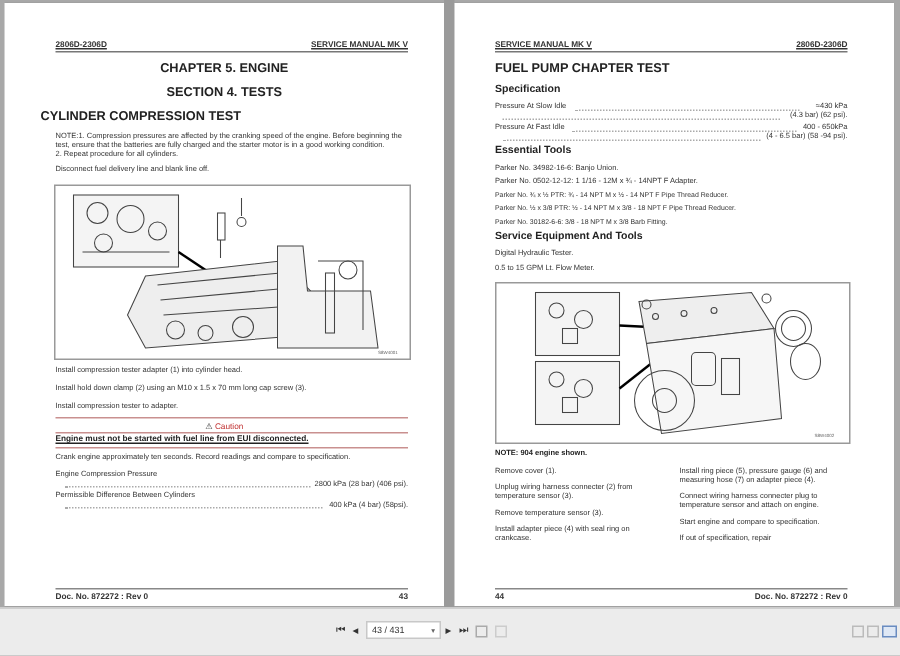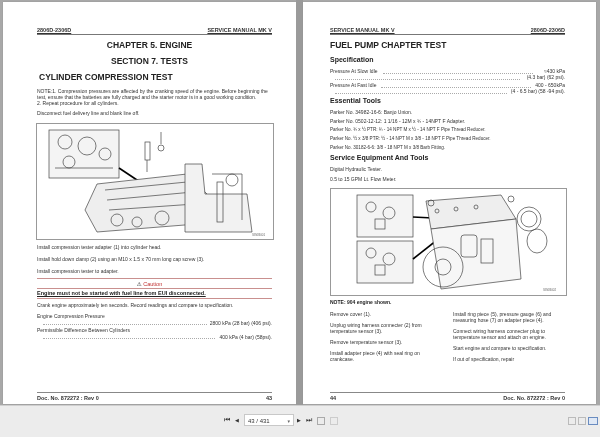--- a/index.html
+++ b/index.html
@@ -57,22 +57,22 @@
 <body>
 
 <div class="viewer">
 
   <div class="page left">
     <div class="hdr" style="left:34px;">2806D-2306D</div>
     <div class="hdr" style="right:24px;">SERVICE MANUAL MK V</div>
     <div style="position:absolute;left:34px;right:24px;top:32px;height:1px;background:#777;"></div>
 
     <div class="h-chapter" style="top:38px;">CHAPTER 5. ENGINE</div>
-    <div class="h-chapter" style="top:54px;">SECTION 7. TESTS</div>
-    <div class="h1" style="left:36px;top:70px;">CYLINDER COMPRESSION TEST</div>
+    <div class="h-chapter" style="top:54px;">SECTION 4. TESTS</div>
+    <div class="h1" style="left:24px;top:70px;">CYLINDER COMPRESSION TEST</div>
 
     <div class="txt" style="left:34px;top:86px;width:240px;">NOTE:1. Compression pressures are affected by the cranking speed of the engine. Before beginning the</div>
     <div class="txt" style="left:34px;top:92px;width:240px;">test, ensure that the batteries are fully charged and the starter motor is in a good working condition.</div>
     <div class="txt" style="left:34px;top:98px;width:240px;">2. Repeat procedure for all cylinders.</div>
     <div class="txt" style="left:34px;top:108px;">Disconnect fuel delivery line and blank line off.</div>
 
     <div class="fig" style="left:33px;top:121px;width:236px;height:115px;">
       <svg viewBox="0 0 236 115">
         <g fill="none" stroke="#444" stroke-width="0.7">
           <rect x="12" y="6" width="70" height="48" fill="#f4f4f4"></rect>

